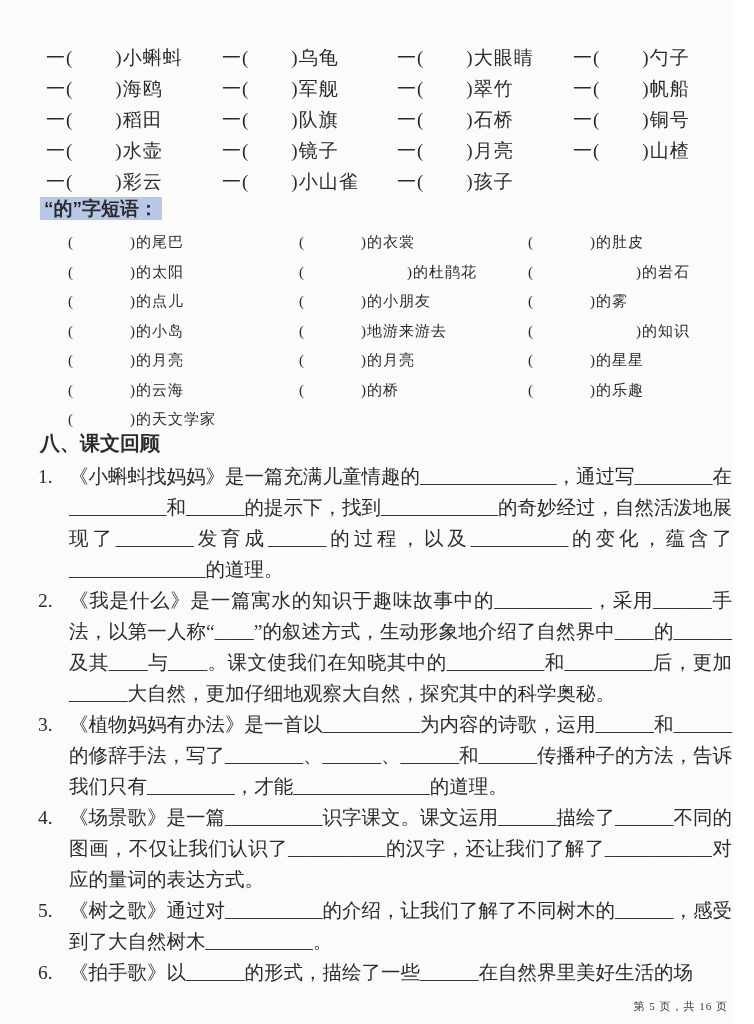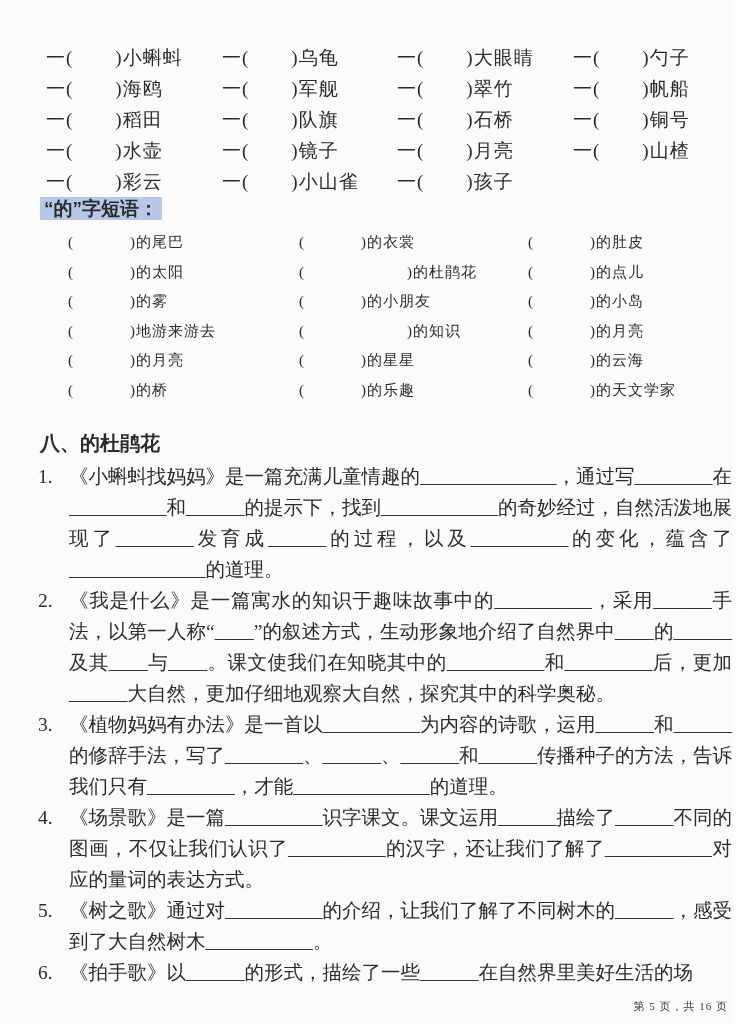--- a/index.html
+++ b/index.html
@@ -83,36 +83,37 @@
   </div>
 
   <div class="de-head"><span class="hl" style="background: rgb(183, 199, 231);">“的”字短语：</span></div>
 
   <div class="grid2">
     <span><b>(</b><i class="g2"></i><b>)</b><b>的尾巴</b></span>
     <span><b>(</b><i class="g2"></i><b>)</b><b>的衣裳</b></span>
     <span><b>(</b><i class="g2"></i><b>)</b><b>的肚皮</b></span>
     <span><b>(</b><i class="g2"></i><b>)</b><b>的太阳</b></span>
     <span><b>(</b><i class="g2w"></i><b>)</b><b>的杜鹃花</b></span>
+    <span><b>(</b><i class="g2w"></i><b>)</b><b>的岩石</b></span>
     <span><b>(</b><i class="g2"></i><b>)</b><b>的点儿</b></span>
+    <span><b>(</b><i class="g2"></i><b>)</b><b>的小朋友</b></span>
     <span><b>(</b><i class="g2"></i><b>)</b><b>的雾</b></span>
-    <span><b>(</b><i class="g2"></i><b>)</b><b>的小朋友</b></span>
     <span><b>(</b><i class="g2"></i><b>)</b><b>的小岛</b></span>
     <span><b>(</b><i class="g2"></i><b>)</b><b>地游来游去</b></span>
     <span><b>(</b><i class="g2w"></i><b>)</b><b>的知识</b></span>
     <span><b>(</b><i class="g2"></i><b>)</b><b>的月亮</b></span>
     <span><b>(</b><i class="g2"></i><b>)</b><b>的月亮</b></span>
     <span><b>(</b><i class="g2"></i><b>)</b><b>的星星</b></span>
     <span><b>(</b><i class="g2"></i><b>)</b><b>的云海</b></span>
     <span><b>(</b><i class="g2"></i><b>)</b><b>的桥</b></span>
     <span><b>(</b><i class="g2"></i><b>)</b><b>的乐趣</b></span>
     <span><b>(</b><i class="g2"></i><b>)</b><b>的天文学家</b></span>
   </div>
 
-  <div class="rev-head">八、的杜鹃花</div>
+  <div class="rev-head">八、课文回顾</div>
 
   <div class="items">
     <div class="item">
       <span class="num">1.</span>
       <span class="body">《小蝌蚪找妈妈》是一篇充满儿童情趣的______________，通过写________在__________和______的提示下，找到____________的奇妙经过，自然活泼地展现了________发育成______的过程，以及__________的变化，蕴含了______________的道理。</span>
     </div>
     <div class="item">
       <span class="num">2.</span>
       <span class="body">《我是什么》是一篇寓水的知识于趣味故事中的__________，采用______手法，以第一人称“____”的叙述方式，生动形象地介绍了自然界中____的______及其____与____。课文使我们在知晓其中的__________和_________后，更加______大自然，更加仔细地观察大自然，探究其中的科学奥秘。</span>
     </div>

